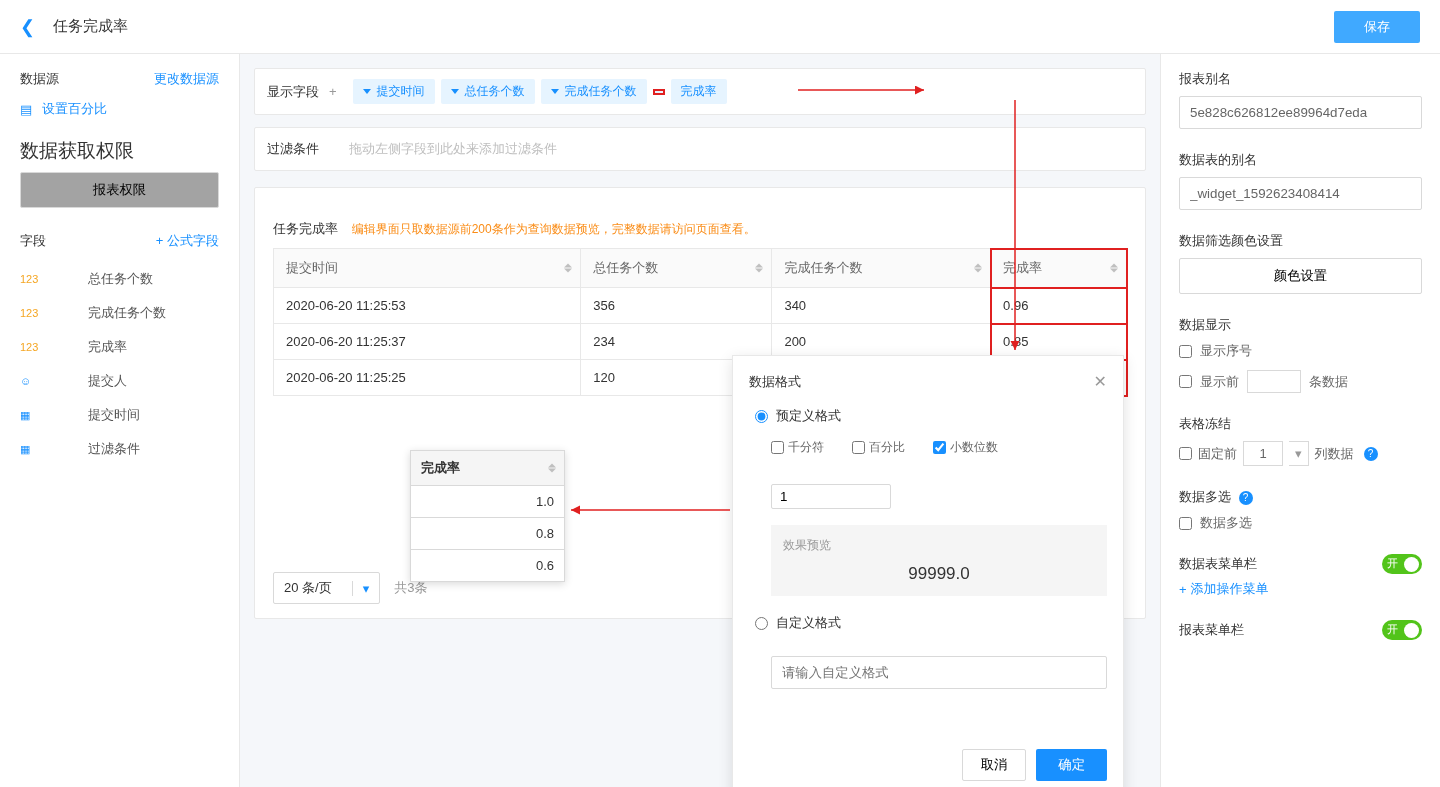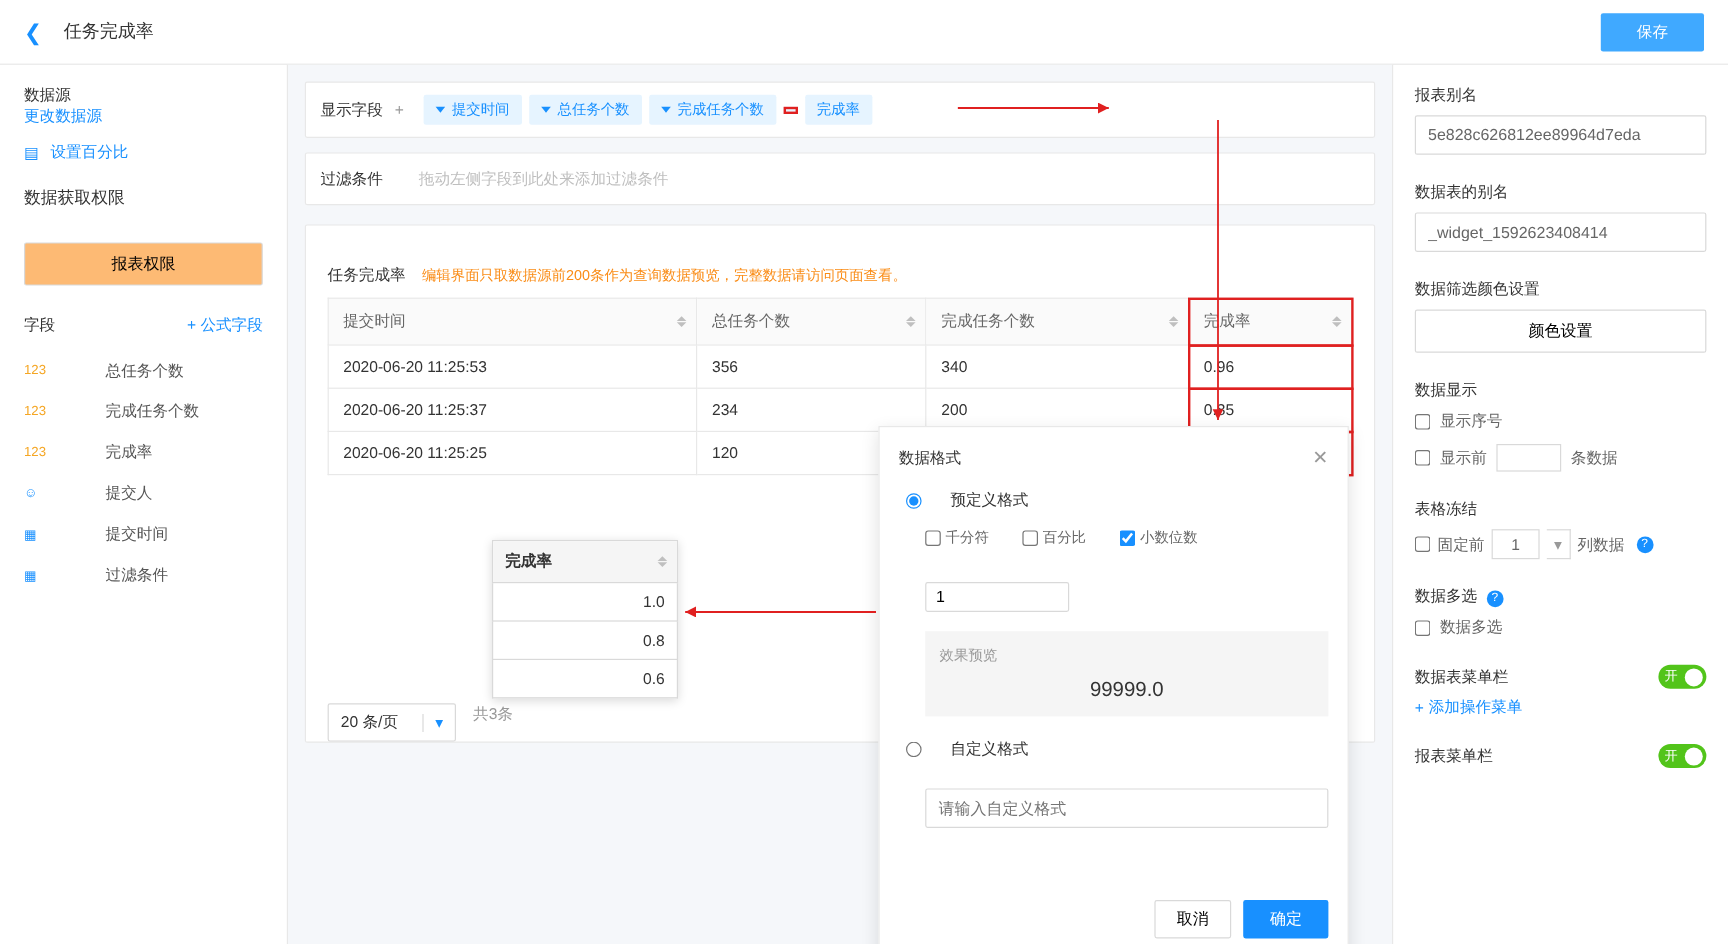--- a/index.html
+++ b/index.html
@@ -9,27 +9,27 @@
 .top-header { height: 54px; border-bottom: 1px solid #e8e8e8; display: flex; align-items: center; padding: 0 20px; }
 .back-arrow { color: #1890ff; font-size: 18px; margin-right: 18px; cursor: pointer; }
 .page-title { font-size: 15px; font-weight: 500; color: #333; }
 .save-btn { margin-left: auto; background: #40a9ff; color: #fff; border: none; padding: 7px 30px; border-radius: 2px; cursor: pointer; font-size: 13px; }
 
 
 .main-layout { display: flex; height: calc(787px - 54px); }
 
 
 .left-sidebar { width: 240px; border-right: 1px solid #e8e8e8; padding: 16px 20px; overflow-y: auto; }
-.section-row { display: flex; justify-content: space-between; align-items: flex-start; margin-bottom: 12px; flex-direction: column; }
+.section-row { display: flex; justify-content: space-between; align-items: flex-end; margin-bottom: 12px; }
 .section-label { color: #333; font-size: 13px; }
 .section-link { color: #1890ff; cursor: pointer; font-size: 13px; }
 .percent-row { display: flex; align-items: center; color: #1890ff; cursor: pointer; margin-bottom: 20px; }
 .percent-icon { margin-right: 8px; width: 14px; display: inline-block; }
-.side-header { font-size: 14px; color: #333; margin-bottom: 28px; }
-.perm-btn { width: 100%; background: #fdba74; border: 1px solid #d9d9d9; padding: 8px 0; border-radius: 2px; cursor: pointer; margin-bottom: 24px; }
+.side-header { font-size: 19px; color: #333; margin-bottom: 8px; }
+.perm-btn { width: 100%; background: #a3a3a3; border: 1px solid #d9d9d9; padding: 8px 0; border-radius: 2px; cursor: pointer; margin-bottom: 24px; }
 .field-header { display: flex; justify-content: space-between; align-items: center; margin-bottom: 12px; }
 .add-formula { color: #1890ff; cursor: pointer; }
 .field-list { list-style: none; }
 .field-item { display: flex; align-items: center; padding: 8px 0; cursor: pointer; color: #555; gap: 48px; }
 .field-icon { width: 20px; color: #f5a623; font-size: 11px; }
 .field-icon.blue { color: #1890ff; }
 .field-icon.cal { color: #1890ff; }
 
 
 .center-panel { flex: 1; background: #f5f7fa; padding: 14px; overflow: hidden; position: relative; }
@@ -59,31 +59,31 @@
 .sort-icon .down { width: 0; height: 0; border-left: 4px solid transparent; border-right: 4px solid transparent; border-top: 4px solid #bfbfbf; }
 .redcol { outline: 2px solid #e02020; outline-offset: -1px; }
 
 
 .small-table-wrap { position: absolute; left: 410px; top: 450px; width: 155px; box-shadow: 0 2px 8px rgba(0,0,0,0.15); background: #fff; }
 .small-table { width: 100%; border-collapse: collapse; }
 .small-table th, .small-table td { border: 1px solid #d9d9d9; padding: 8px 10px; font-size: 13px; }
 .small-table th { background: #f5f5f5; text-align: left; position: relative; }
 .small-table td { text-align: right; }
 
-.pagination-row { position: absolute; bottom: 0; left: 18px; display: flex; align-items: flex-start; gap: 14px; }
+.pagination-row { position: absolute; bottom: 14px; left: 18px; display: flex; align-items: center; gap: 14px; }
 .page-select { border: 1px solid #d9d9d9; padding: 6px 10px; border-radius: 2px; background: #fff; display: flex; align-items: center; gap: 20px; }
 .page-dropdown-btn { border-left: 1px solid #d9d9d9; padding-left: 10px; color: #1890ff; }
 .page-count { color: #999; }
 
 
 .format-dialog { position: absolute; top: 355px; left: 732px; width: 392px; background: #fff; border: 1px solid #e8e8e8; box-shadow: 0 4px 14px rgba(0,0,0,0.12); padding: 16px; z-index: 40; }
 .dialog-header { display: flex; justify-content: space-between; align-items: center; margin-bottom: 16px; }
 .dialog-title { font-size: 13px; color: #333; }
 .dialog-close { color: #999; cursor: pointer; font-size: 16px; }
-.radio-row { display: flex; align-items: center; gap: 24px; margin-bottom: 14px; margin-left: 6px; }
+.radio-row { display: flex; align-items: center; gap: 8px; margin-bottom: 14px; margin-left: 6px; }
 .radio-row input[type=radio] { accent-color: #1890ff; }
 .check-row { display: flex; align-items: center; gap: 28px; margin-left: 22px; margin-bottom: 16px; flex-wrap: wrap; }
 .check-item { display: flex; align-items: center; gap: 4px; color: #666; font-size: 12px; }
 .check-item input[type=checkbox] { accent-color: #1890ff; }
 .num-input { border: 1px solid #d9d9d9; padding: 4px 8px; width: 120px; border-radius: 2px; }
 .preview-box { background: #f5f5f5; padding: 12px; margin: 0 0 18px 22px; }
 .preview-label { color: #999; font-size: 12px; margin-bottom: 10px; }
 .preview-value { text-align: center; font-size: 17px; color: #333; }
 .custom-input { border: 1px solid #d9d9d9; padding: 8px 10px; margin: 10px 0 0 22px; width: calc(100% - 22px); border-radius: 2px; }
 .dialog-footer { display: flex; justify-content: flex-end; gap: 10px; margin-top: 60px; }

